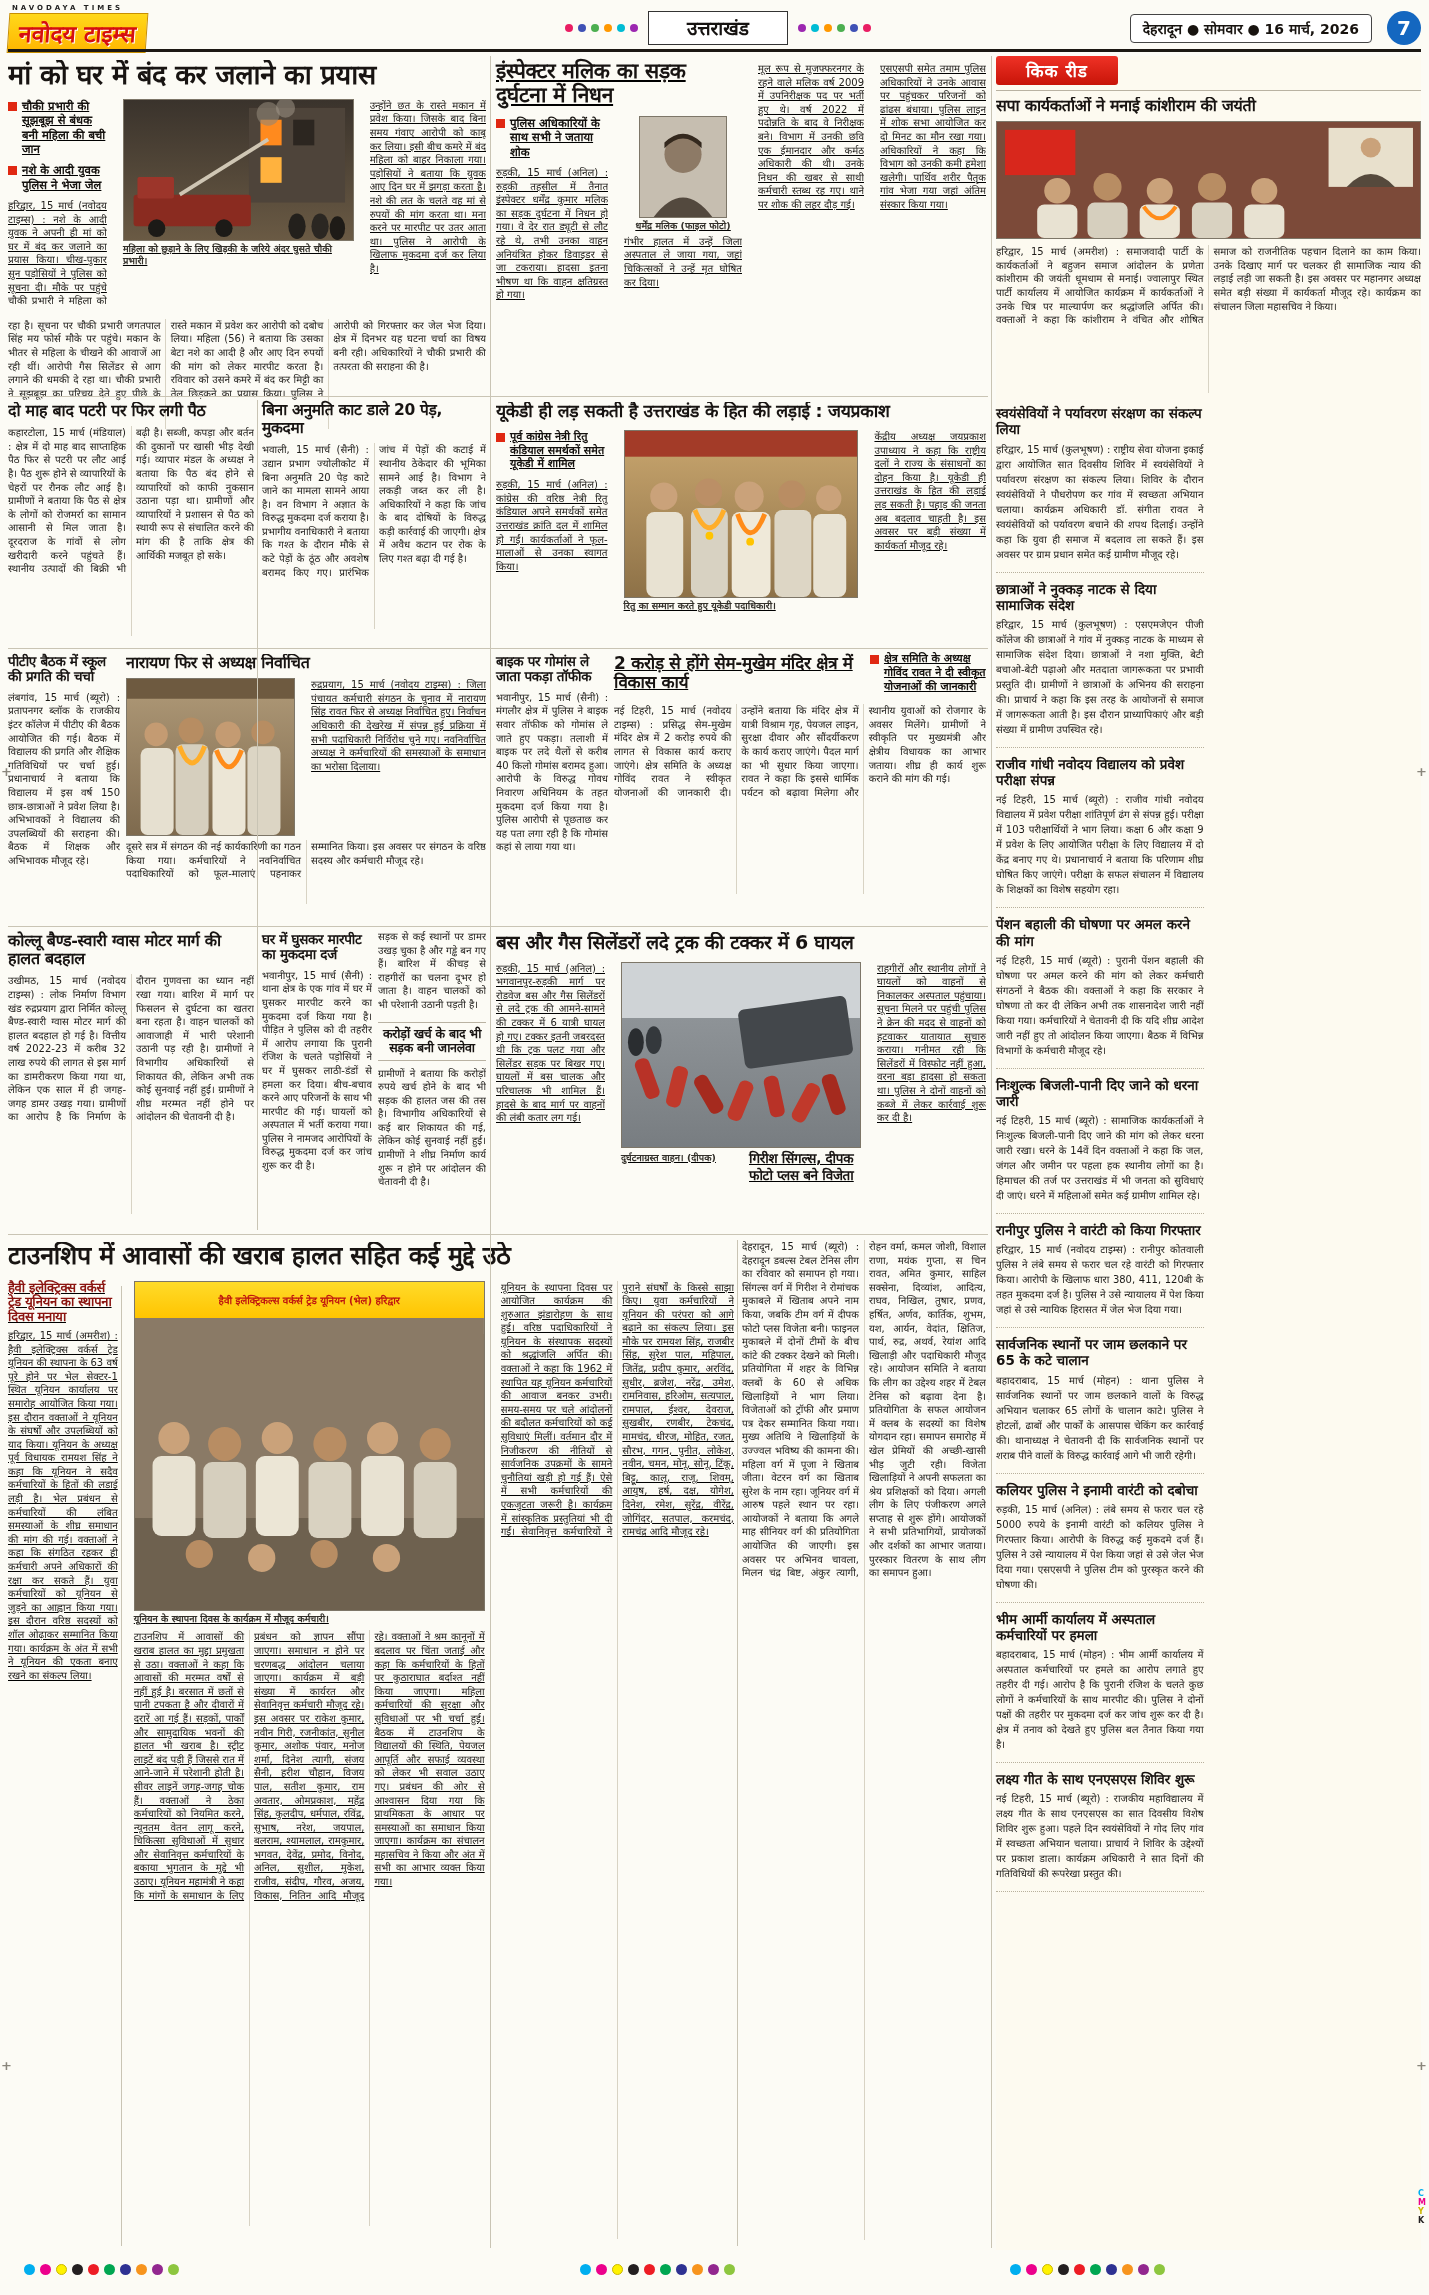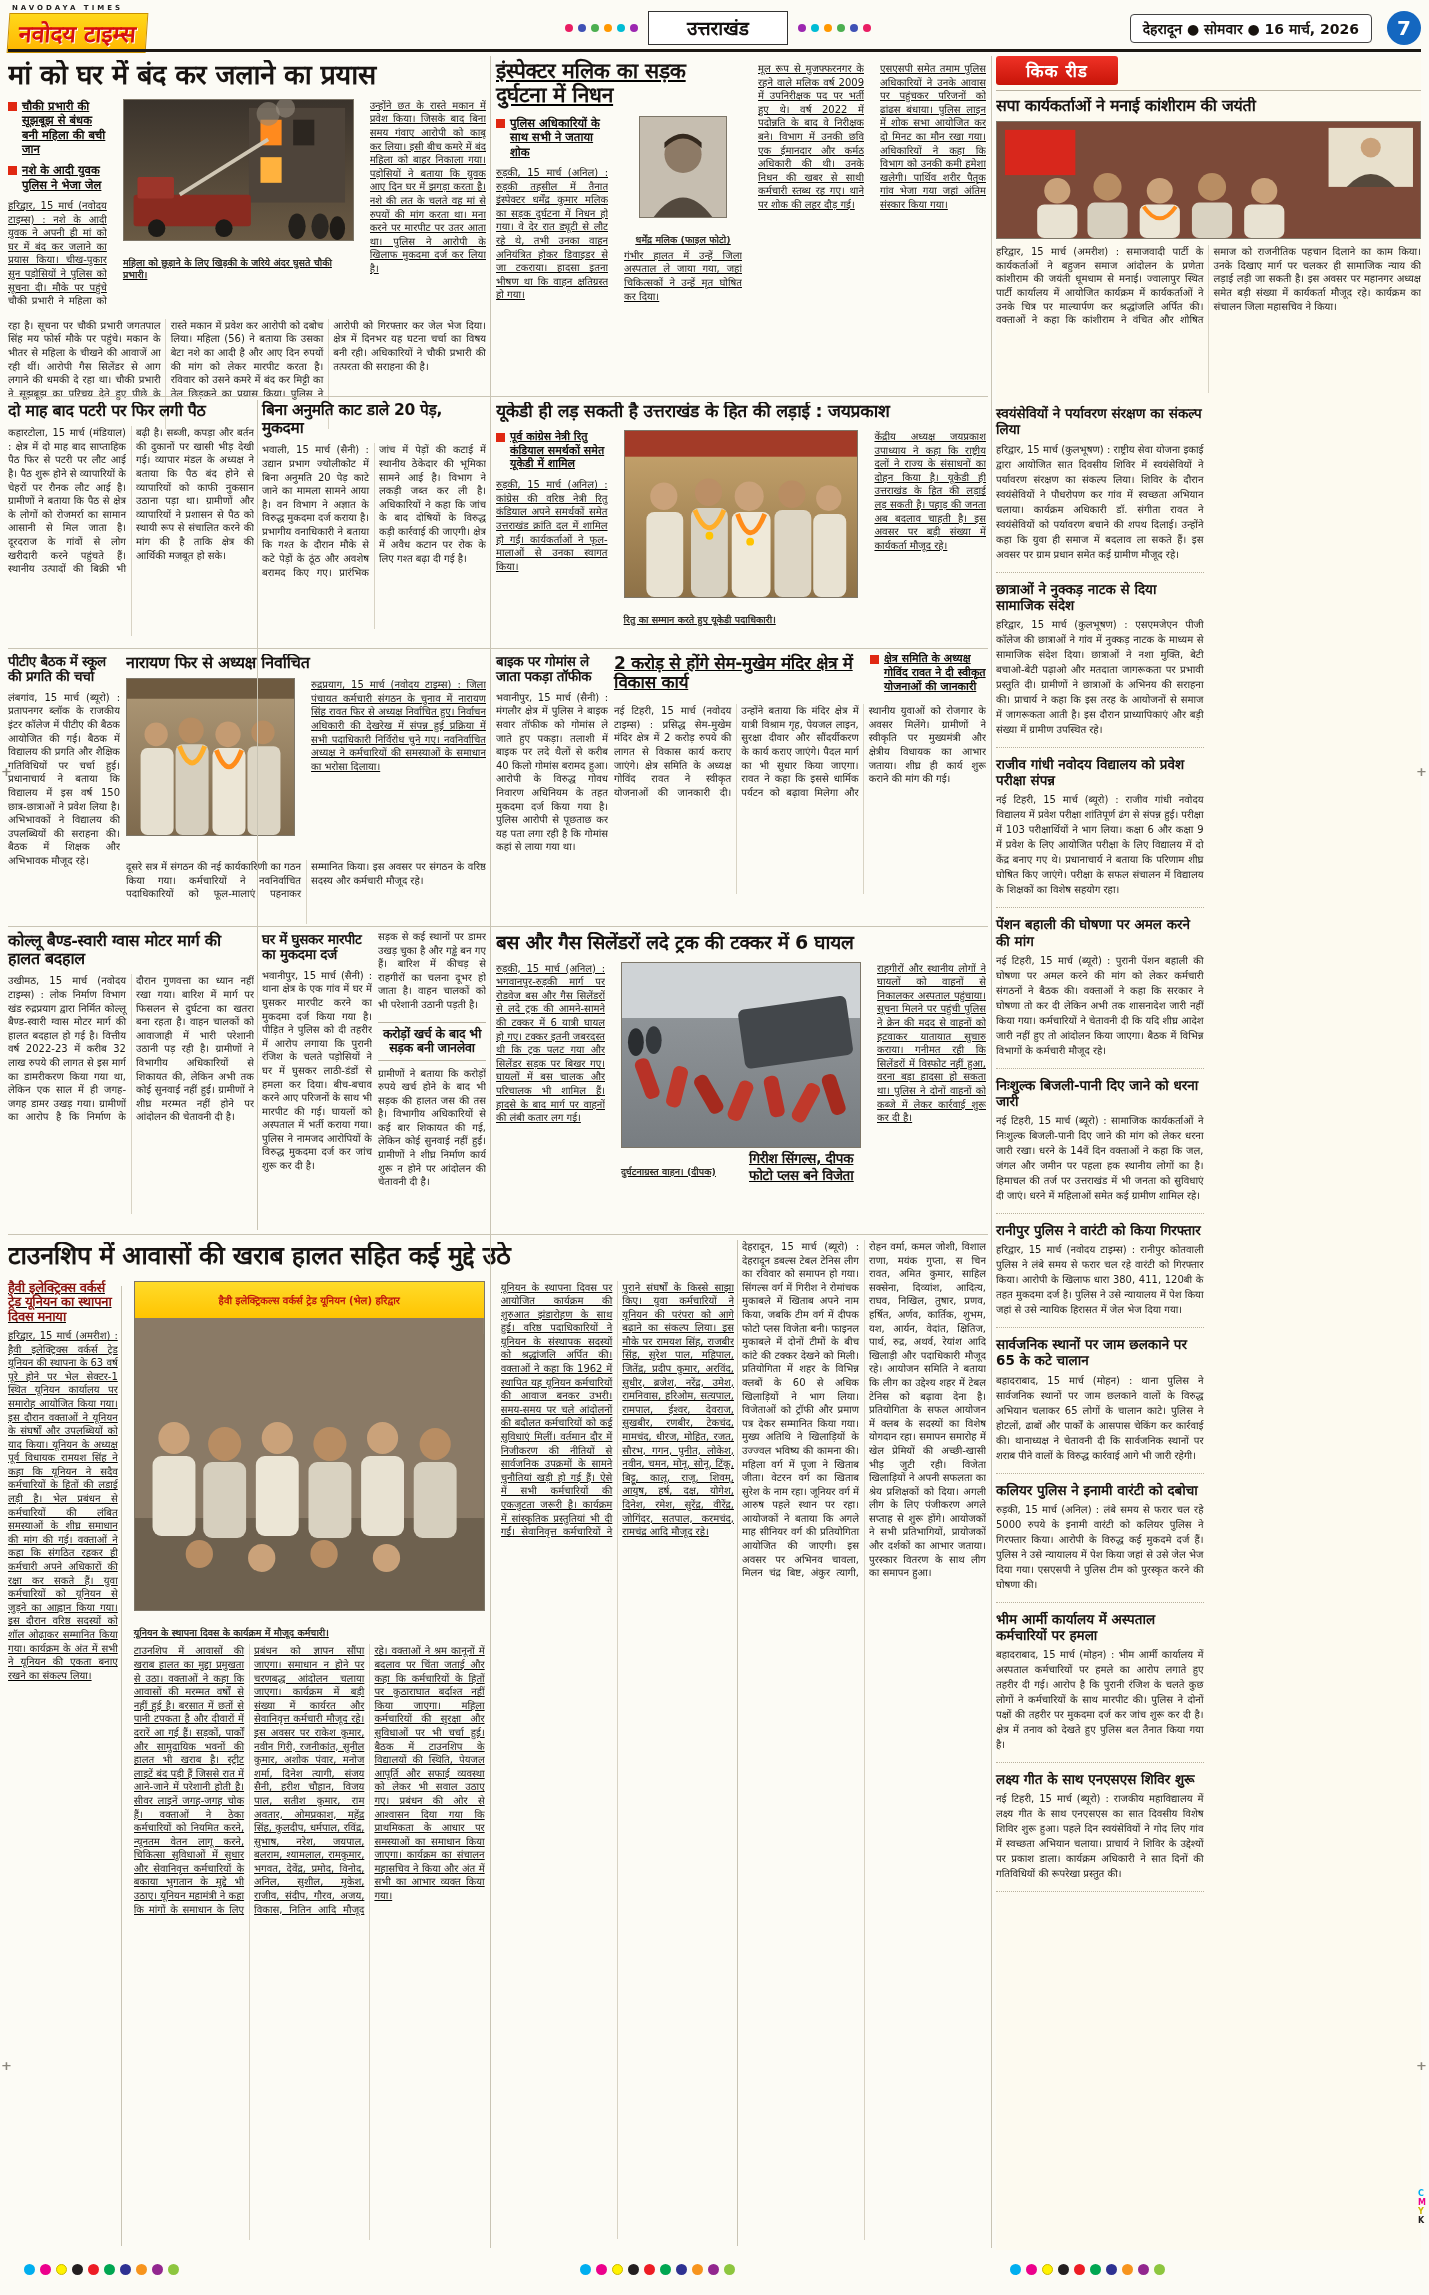--- a/index.html
+++ b/index.html
@@ -3,21 +3,21 @@
 <meta charset="utf-8">
 <style>
   * { margin:0; padding:0; box-sizing:border-box; }
   html,body { background:#d9d7cf; }
   body { font-family:"DejaVu Sans", sans-serif; }
   .page { position:relative; width:1429px; height:2295px; background:#fcfbf5; margin:0 auto; overflow:hidden; }
   .abs { position:absolute; }
   .hl { font-weight:bold; color:#181412; line-height:1.14; letter-spacing:-0.3px; }
   .nw { white-space:nowrap; overflow:hidden; }
   .bt { font-size:10px; line-height:1.36; text-align:justify; color:#1d1b18; overflow:hidden; }
-  .cap { font-size:9.5px; font-weight:bold; color:#33302a; line-height:1.25; padding-top:16px; }
+  .cap { font-size:9.5px; font-weight:bold; color:#33302a; line-height:1.25; padding-top:2px; }
   .bullet { display:flex; gap:5px; font-size:11.5px; font-weight:bold; color:#14110e; line-height:1.25; margin-bottom:7px; }
   .sq { width:9px; height:9px; background:#e02812; flex:none; margin-top:3px; }
   .cols2 { column-count:2; column-gap:10px; column-rule:1px solid #d8d3c4; column-fill:balance; }
   .cols3 { column-count:3; column-gap:10px; column-rule:1px solid #d8d3c4; column-fill:balance; }
   .row { display:flex; gap:16px;text-decoration:underline; }
   .photo { position:relative; border:1px solid #7d7668; overflow:hidden; background:#9a9285; }
   .photo svg { display:block; width:100%; height:100%; }
   .vr { position:absolute; width:1px; background:#c9c4b4; }
   .hr { position:absolute; height:1px; background:#c9c4b4; }
   .qhead { font-size:13.5px; font-weight:bold; color:#181310; line-height:1.2; margin-bottom:4px; }
@@ -201,21 +201,21 @@
           <rect x="14" y="70" width="34" height="88" rx="7" fill="#e6e0d0"></rect>
             <rect x="50" y="66" width="34" height="92" rx="7" fill="#d6cfbe"></rect>
             <rect x="88" y="70" width="34" height="88" rx="7" fill="#ece6d6"></rect>
             <rect x="124" y="68" width="34" height="90" rx="7" fill="#dcd5c4"></rect>
           <path d="M92 72 Q105 106 118 72" stroke="#ff8c1a" stroke-width="5" fill="none"></path>
           <path d="M54 68 Q67 102 80 68" stroke="#ffae2a" stroke-width="5" fill="none"></path>
         </svg>
       </div>
       <div class="bt" style="width:178px;height:158px">रुद्रप्रयाग, 15 मार्च (नवोदय टाइम्स) : जिला पंचायत कर्मचारी संगठन के चुनाव में नारायण सिंह रावत फिर से अध्यक्ष निर्वाचित हुए। निर्वाचन अधिकारी की देखरेख में संपन्न हुई प्रक्रिया में सभी पदाधिकारी निर्विरोध चुने गए। नवनिर्वाचित अध्यक्ष ने कर्मचारियों की समस्याओं के समाधान का भरोसा दिलाया।</div>
     </div>
-    <div class="bt cols2" style="height:64px;margin-top:24px">दूसरे सत्र में संगठन की नई कार्यकारिणी का गठन किया गया। कर्मचारियों ने नवनिर्वाचित पदाधिकारियों को फूल-मालाएं पहनाकर सम्मानित किया। इस अवसर पर संगठन के वरिष्ठ सदस्य और कर्मचारी मौजूद रहे।</div>
+    <div class="bt cols2" style="height:64px;margin-top:4px">दूसरे सत्र में संगठन की नई कार्यकारिणी का गठन किया गया। कर्मचारियों ने नवनिर्वाचित पदाधिकारियों को फूल-मालाएं पहनाकर सम्मानित किया। इस अवसर पर संगठन के वरिष्ठ सदस्य और कर्मचारी मौजूद रहे।</div>
   </section>
 
   <section class="abs" style="left:496px;top:652px;width:112px;height:270px">
     <div class="hl" style="font-size:13.5px;margin:2px 0 6px">बाइक पर गोमांस ले जाता पकड़ा तॉफीक</div>
     <div class="bt" style="height:206px">भवानीपुर, 15 मार्च (सैनी) : मंगलौर क्षेत्र में पुलिस ने बाइक सवार तॉफीक को गोमांस ले जाते हुए पकड़ा। तलाशी में बाइक पर लदे थैलों से करीब 40 किलो गोमांस बरामद हुआ। आरोपी के विरुद्ध गोवध निवारण अधिनियम के तहत मुकदमा दर्ज किया गया है। पुलिस आरोपी से पूछताछ कर यह पता लगा रही है कि गोमांस कहां से लाया गया था।</div>
   </section>
 
   <section class="abs" style="left:614px;top:652px;width:372px;height:270px">
     <div class="row">
       <div class="hl" style="width:244px;font-size:17px;margin:2px 0 6px">2 करोड़ से होंगे सेम-मुखेम मंदिर क्षेत्र में विकास कार्य</div>

